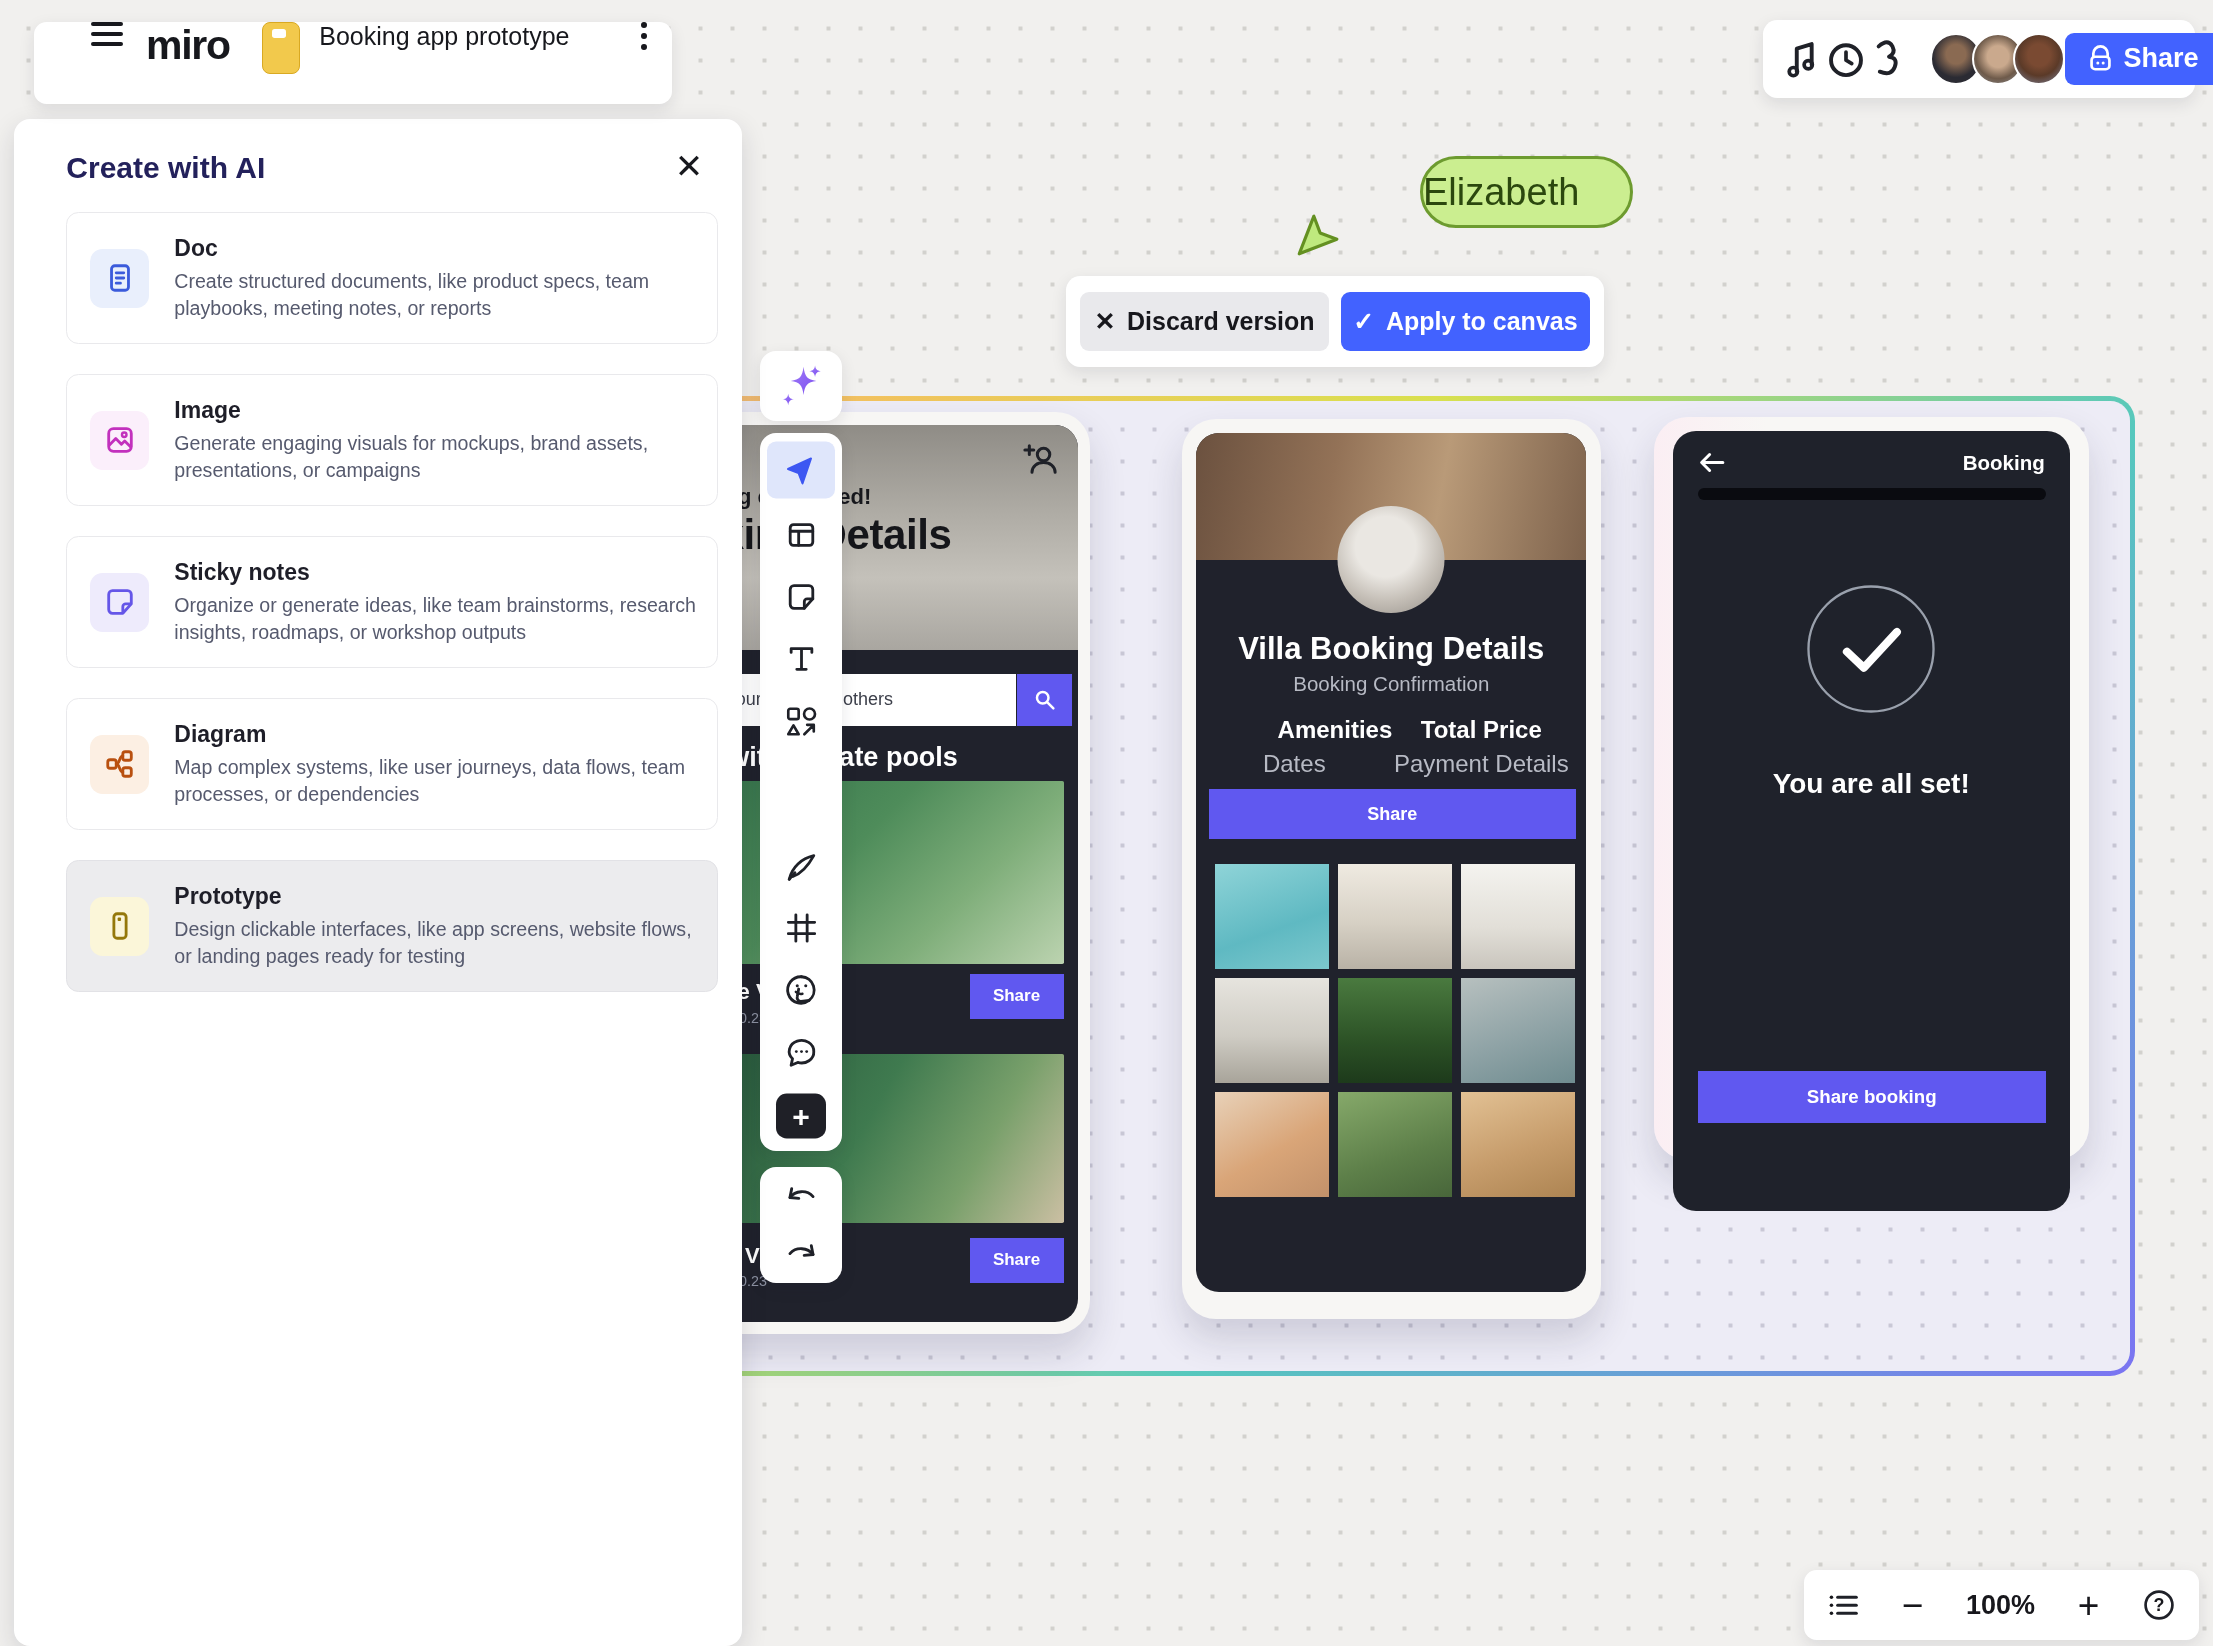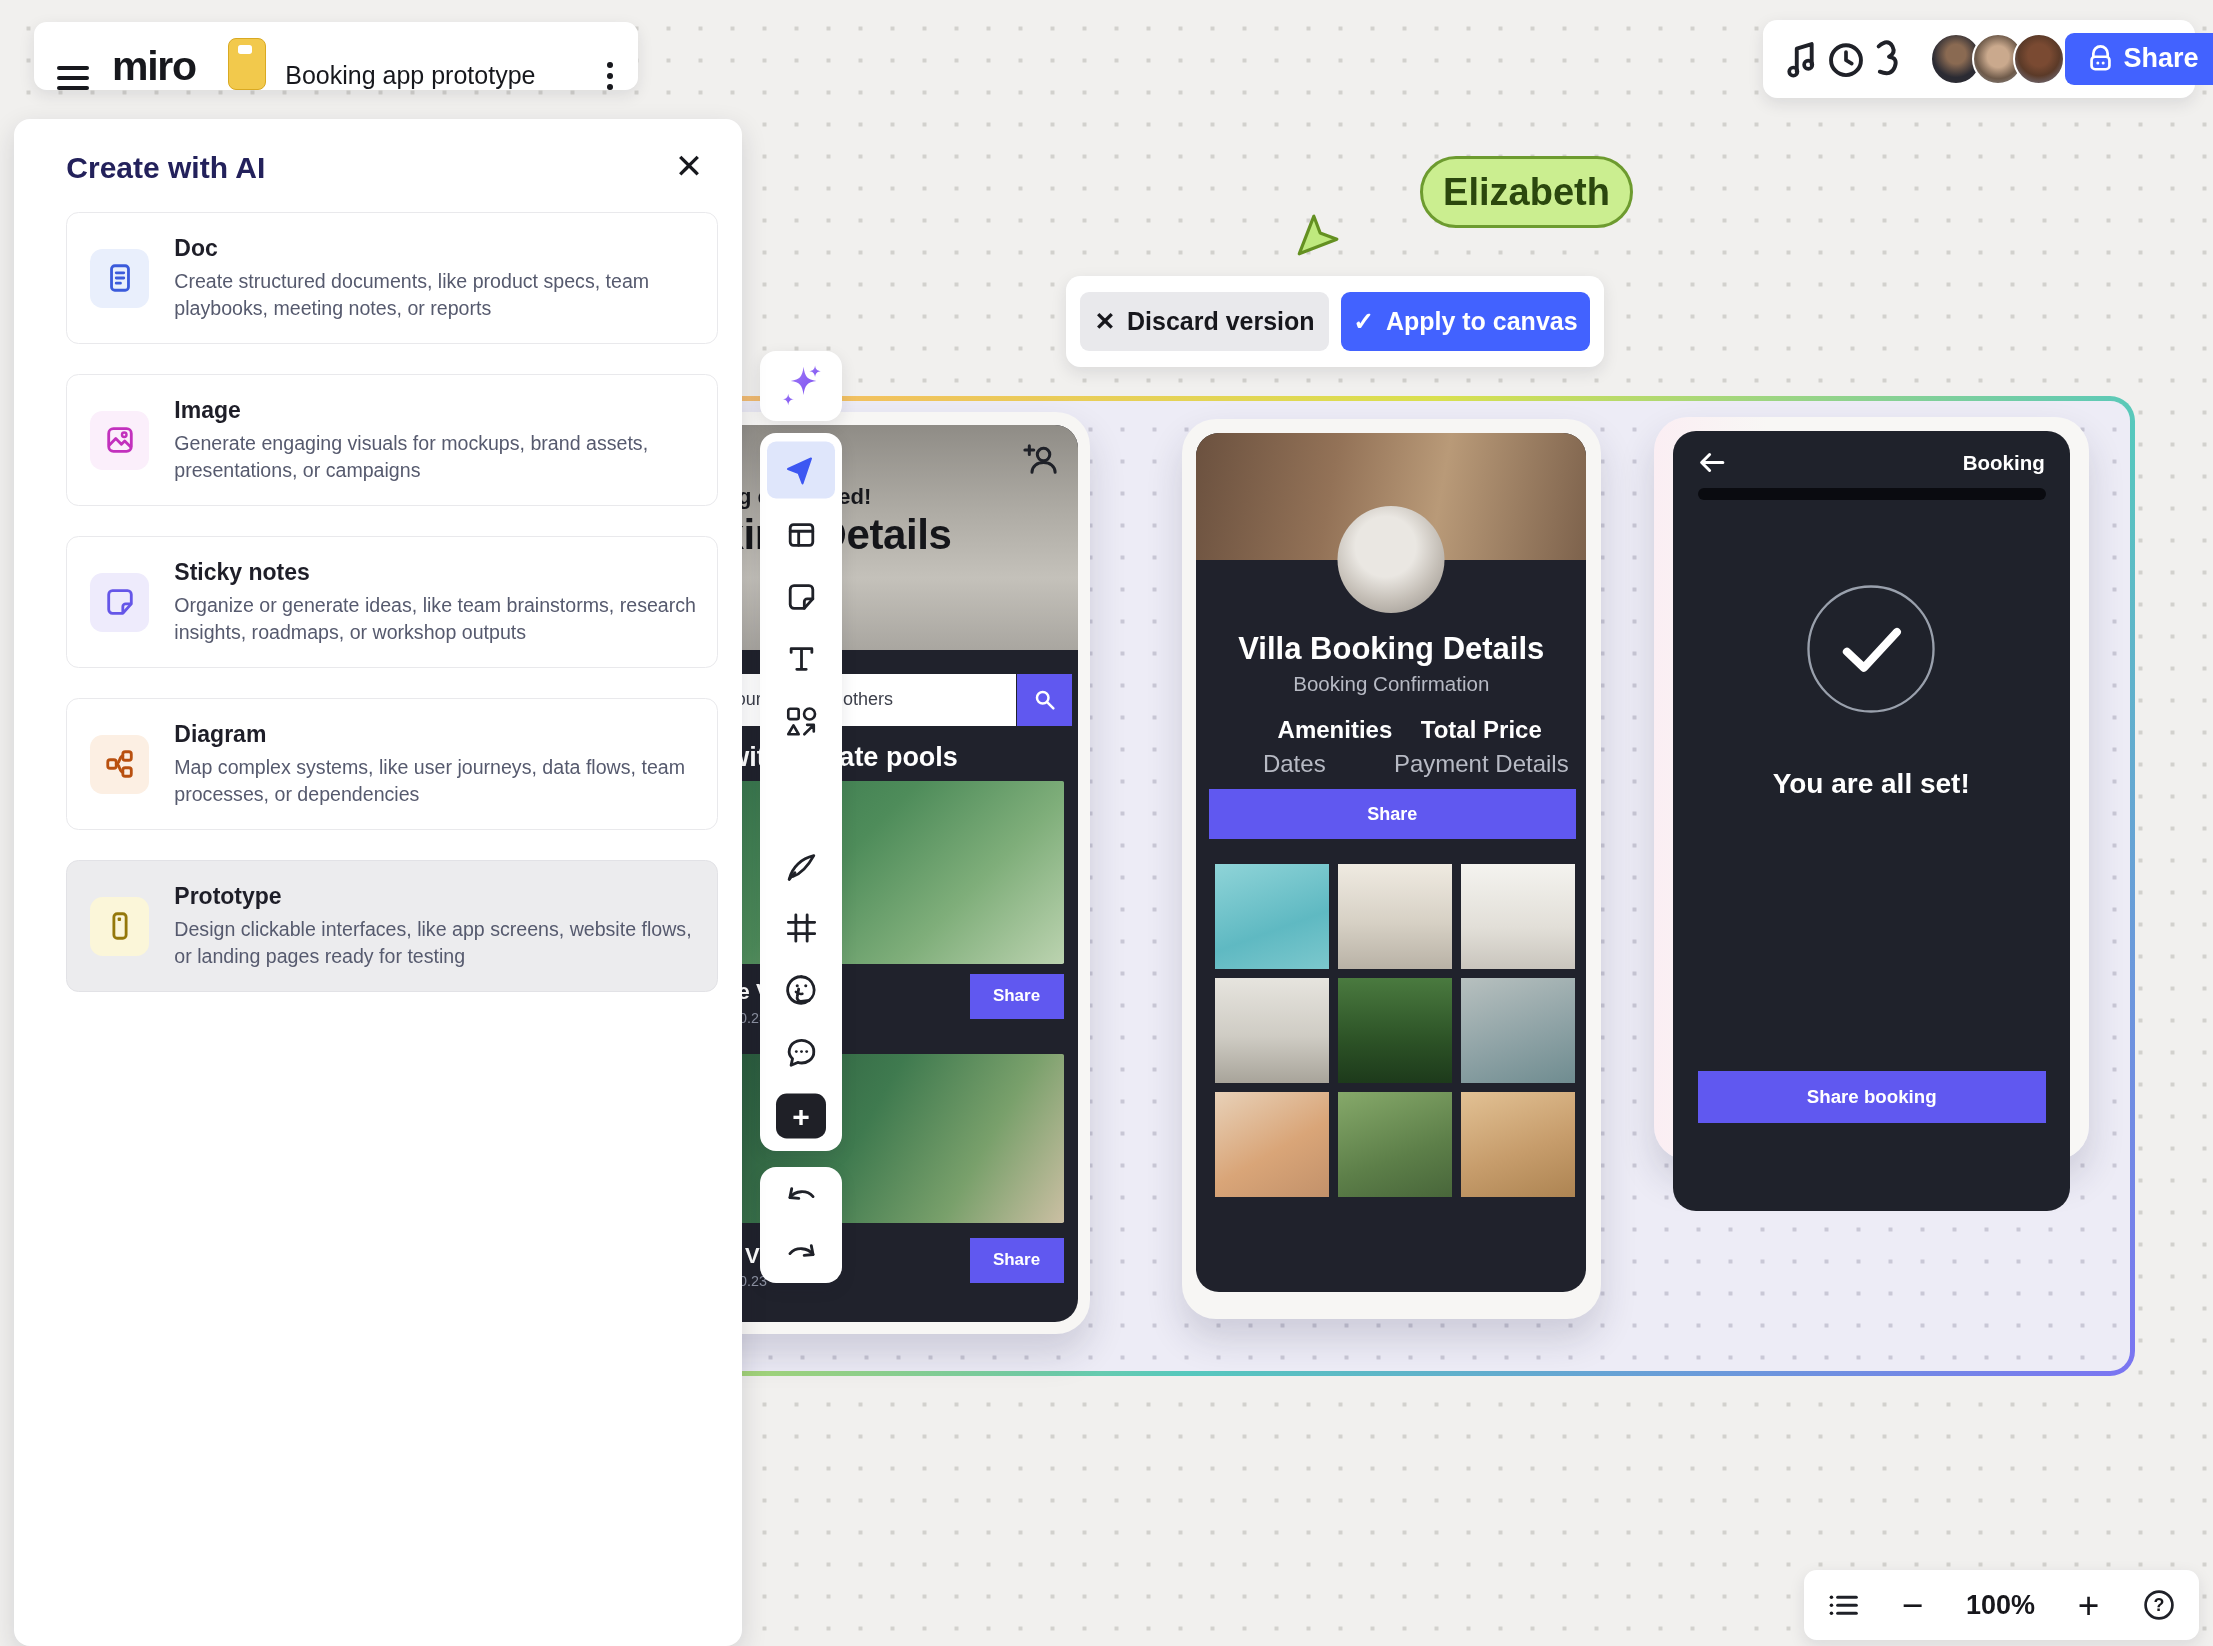--- a/index.html
+++ b/index.html
@@ -11,21 +11,21 @@
   .card{position:absolute;background:#fff;border-radius:14.3px;
         box-shadow:0 5.3px 16px rgba(30,30,50,.10);}
   
   .ai-region{position:absolute;left:321px;top:396px;width:1814px;height:980px;
      border-radius:25px;padding:5.3px;box-sizing:border-box;
      background:linear-gradient(135deg,#f0a2b4 0%,#f2c35e 20%,#d9e04e 40%,#56c8bd 66%,#7b74f2 100%);}
   .ai-region-inner{width:100%;height:100%;border-radius:19.6px;background:#edecf6;
      background-image:radial-gradient(circle,#c9c8d6 2.1px,transparent 2.5px);
      background-size:32px 32px;background-position:12.5px 12.5px;}
   
-  .hl{left:34px;top:22px;width:604px;height:68px;border-radius:12.5px;display:flex;align-items:flex-end;}
+  .hl{left:34px;top:22px;width:604px;height:82px;border-radius:12.5px;display:flex;align-items:flex-start;padding-left:34px;}
   .burger{width:32px;margin:0 0 0 23px;display:flex;flex-direction:column;gap:6.2px;cursor:pointer;}
   .burger span{height:4px;background:#17181d;border-radius:2.7px;}
   .logo{font-size:41px;font-weight:700;letter-spacing:-1.3px;color:#17181d;margin-left:23px;}
   .board-ic{width:36px;height:50px;background:#f2c94c;border:1.8px solid #d9a922;border-radius:8px;
      margin-left:32px;position:relative;}
   .board-ic:before{content:"";position:absolute;left:9px;top:6.2px;width:14.3px;height:9px;background:#fff;border-radius:2.7px;}
   .hl-title{font-size:25px;color:#17181d;margin-left:19.6px;}
   .kebab{margin-left:auto;margin-right:25px;display:flex;flex-direction:column;gap:5.3px;cursor:pointer;}
   .kebab i{width:5.8px;height:5.8px;border-radius:50%;background:#17181d;}
   
@@ -59,21 +59,21 @@
   .tool.active{background:#dfe6fb;width:68px;height:57px;}
   .plus-tile{background:#1f2027;width:50px !important;height:45px !important;border-radius:10.7px;
      color:#fff;font-size:30px;font-weight:700;}
   .undo-card{left:760px;top:1167px;width:82px;height:116px;border-radius:16px;}
   
   .vbar{left:1066px;top:276px;width:538px;height:91px;border-radius:14.3px;display:flex;align-items:center;gap:12.5px;padding:0 14.3px;box-sizing:border-box;}
   .vbtn{height:59px;border-radius:9px;display:flex;align-items:center;justify-content:center;gap:11.6px;
      font-size:25px;font-weight:700;cursor:pointer;flex:1;}
   .vbtn.discard{background:#e9e9ec;color:#17171c;}
   .vbtn.apply{background:#4262ff;color:#fff;}
-  .cursor-pill{position:absolute;border-radius:36px;border:3.1px solid;display:flex;align-items:center;justify-content:center;font-weight:700;}
+  .cursor-pill{position:absolute;border-radius:36px;border:3.1px solid;display:flex;align-items:center;justify-content:flex-start;font-weight:400;}
   .pill-eliz{left:1420px;top:156px;width:207px;height:66px;background:#cbee90;border-color:#6d9b2f;color:#2b470e;font-size:38px;}
   .pill-soph{left:421px;top:1010px;width:166px;height:66px;background:#f7c9f0;border-color:#c73bbf;color:#5a1457;font-size:36px;}
   
   .phone{position:absolute;background:#f7f6f4;border-radius:34px;
      box-shadow:0 19.6px 36px rgba(40,40,70,.16);}
   .screen{position:absolute;background:#20222c;border-radius:23px;overflow:hidden;}
   .p-share{position:absolute;background:#6058f0;color:#fff;font-weight:700;
      display:flex;align-items:center;justify-content:center;}
   .gphoto{position:absolute;border-radius:1.8px;}
   

